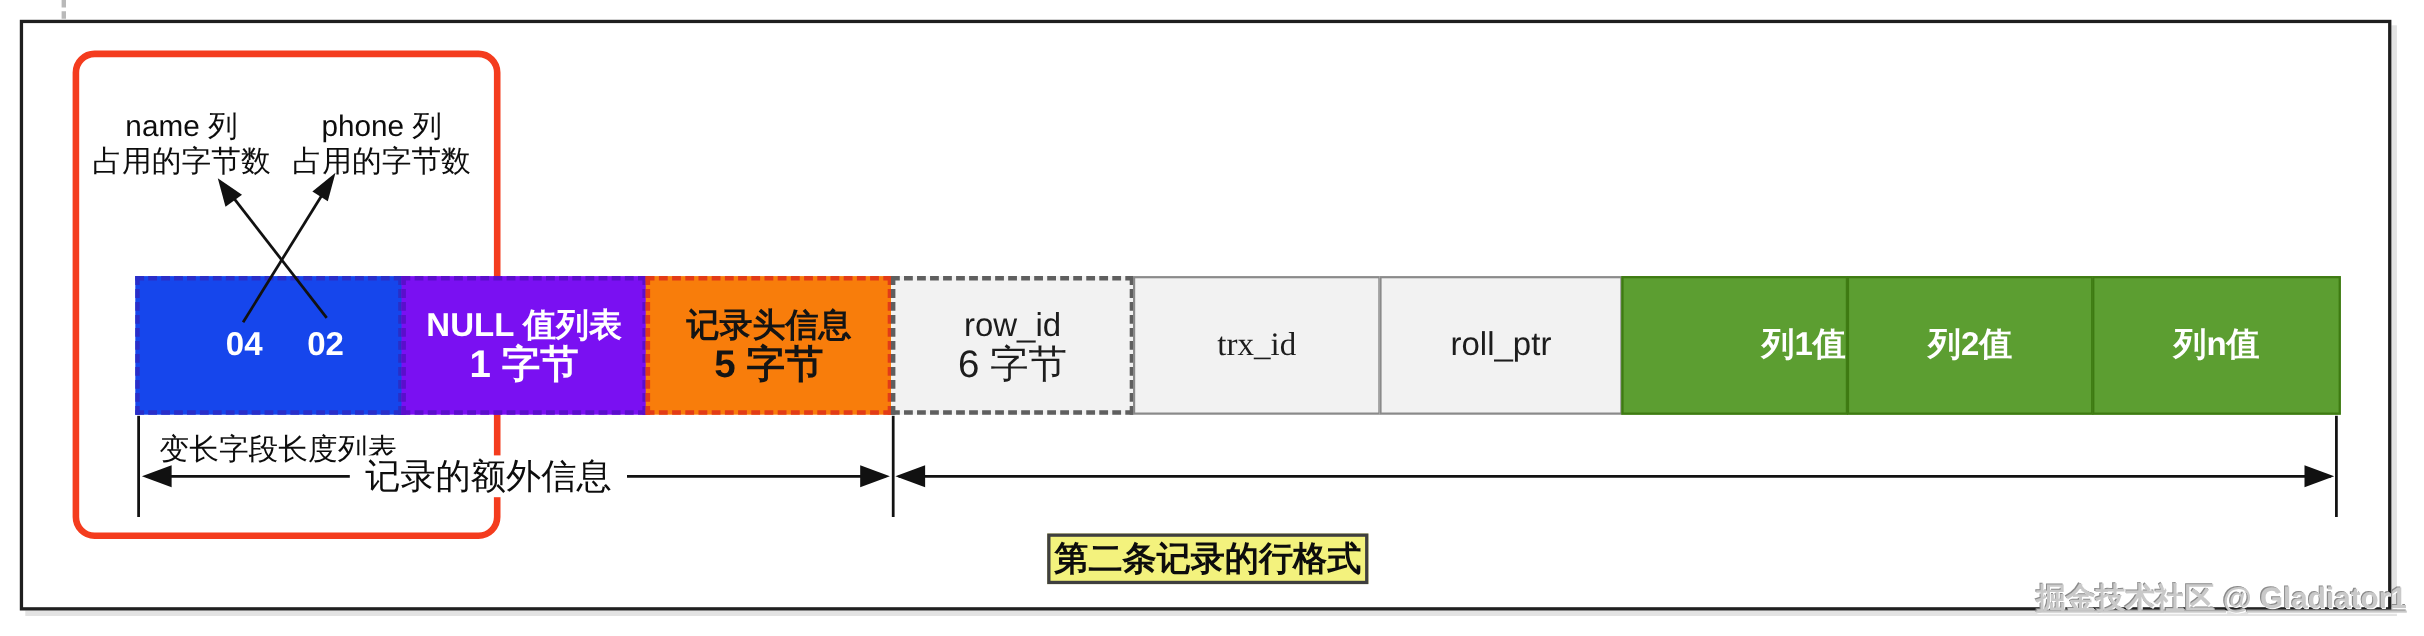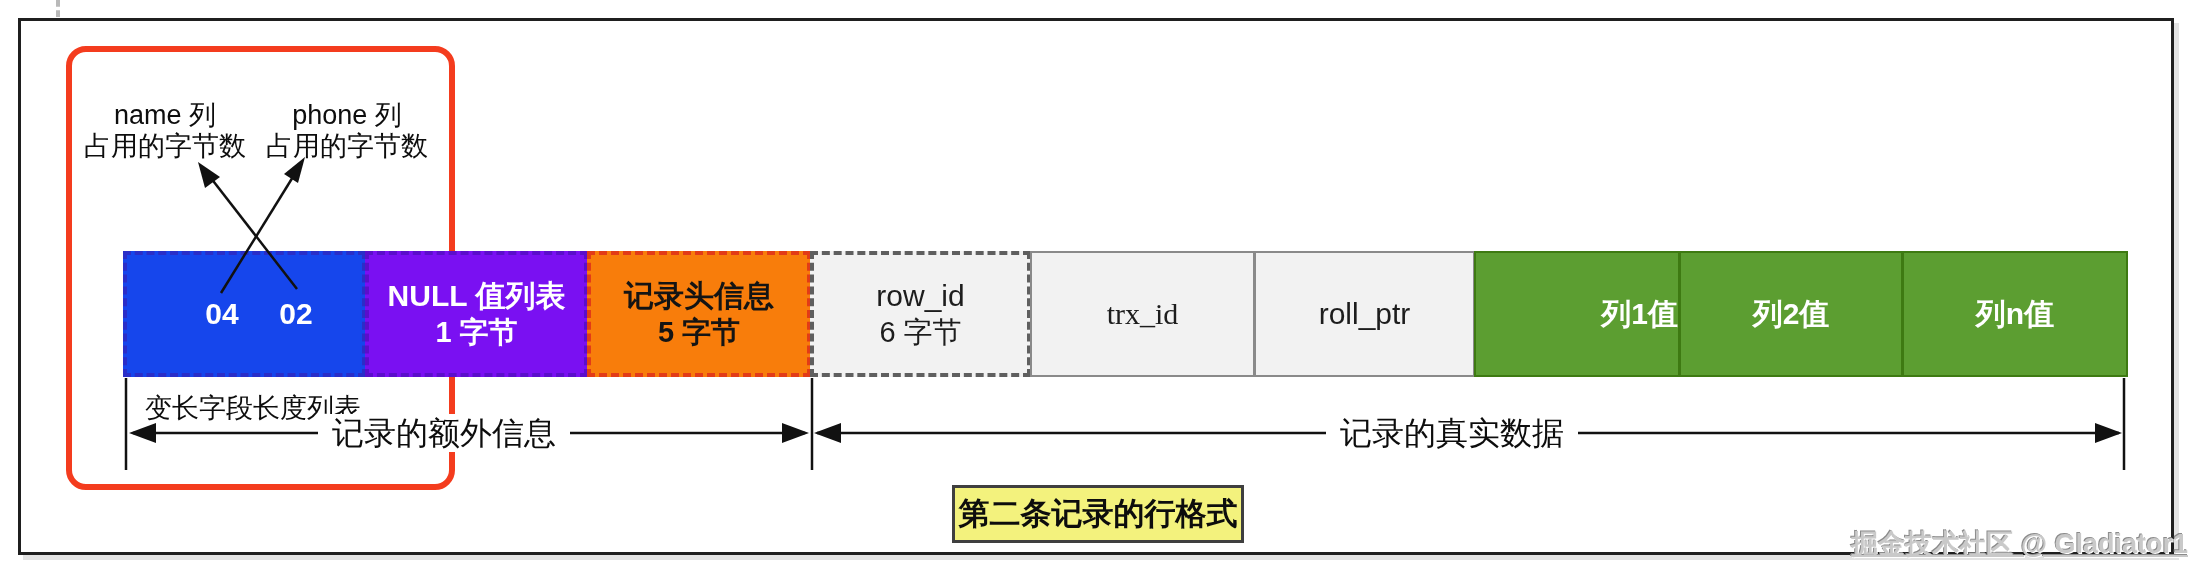--- a/index.html
+++ b/index.html
@@ -29,21 +29,21 @@
     font-size:27px;line-height:31px;color:#0d0d0d;margin-top:16px;
   }
   #label-name{left:65px;}
   #label-phone{left:247px;}
   
   .block{
     position:absolute;top:251px;height:126px;box-sizing:border-box;
     display:flex;flex-direction:column;align-items:center;justify-content:center;
     font-size:30px;line-height:36px;text-align:center;
   }
-  .block .l2{font-size:29px;}
+  .block .l2{font-size:35px;}
   #b-varlen {left:123px;width:243px;background:var(--blue,#1646ec);border:4px dashed #2a2ec8;color:#fff;font-weight:bold;}
   #b-null   {left:365px;width:223px;background:var(--purple,#7a10f2);border:4px dashed #5b0ecb;color:#fff;font-weight:bold;}
   #b-header {left:587px;width:224px;background:var(--orange,#f87d0b);border:4px dashed #e23b17;color:#141414;font-weight:bold;}
   #b-rowid  {left:810px;width:221px;background:var(--gray-fill,#f2f2f2);border:4px dashed #5f5f5f;color:#1d1d1d;}
   #b-trxid  {left:1030px;width:225px;background:var(--gray-fill,#f2f2f2);border:2px solid #8a8a8a;color:#1d1d1d;font-family:Liberation Serif, serif;}
   #b-rollptr{left:1254px;width:221px;background:var(--gray-fill,#f2f2f2);border:2px solid #8a8a8a;color:#1d1d1d;}
   #b-col1   {left:1474px;width:206px;background:var(--green,#5c9e31);border:2px solid #3e7a12;color:#fff;font-weight:bold;align-items:flex-end;}
   #b-col2   {left:1679px;width:224px;background:var(--green,#5c9e31);border:2px solid #3e7a12;color:#fff;font-weight:bold;}
   #b-coln   {left:1902px;width:226px;background:var(--green,#5c9e31);border:2px solid #3e7a12;color:#fff;font-weight:bold;}
   
@@ -55,21 +55,21 @@
   }
   
   .spanlabel{
     position:absolute;top:414px;height:38px;padding:0 14px;background:#ffffff;
     font-size:32px;line-height:38px;color:#0d0d0d;white-space:nowrap;text-align:center;
   }
   #extra-label{left:318px;}
   #real-label{left:1326px;}
   
   #callout{
-    position:absolute;left:952px;top:485px;width:292px;height:58px;box-sizing:border-box;
+    position:absolute;left:952px;top:485px;width:292px;height:46px;box-sizing:border-box;
     background:var(--yellow,#f3f27d);border:3px solid #3f3f3f;
     display:flex;align-items:center;justify-content:center;
     font-size:31px;font-weight:600;color:#0d0d0d;white-space:nowrap;
   }
   
   #watermark{
     position:absolute;right:16px;top:526px;font-size:27px;font-weight:bold;
     color:#c9c9c9;white-space:nowrap;
     text-shadow:1px 1px 0 #ffffff,-1px -1px 0 #8b8b8b;
     text-decoration:underline;
@@ -151,18 +151,17 @@
 
     <g>
       <line x1="817" y1="433" x2="2119" y2="433" stroke="#111" stroke-width="2.5"></line>
       <polygon points="814,433 841,423 841,443" fill="#111"></polygon>
       <polygon points="2122,433 2095,423 2095,443" fill="#111"></polygon>
     </g>
   </svg>
 
   <div id="varlen-caption">变长字段长度列表</div>
   <div id="extra-label" class="spanlabel">记录的额外信息</div>
-  <div id="real-label" class="spanlabel">记录的真实数据</div>
 
   <div id="callout">第二条记录的行格式</div>
 
   <div id="watermark">掘金技术社区 @ Gladiator1</div>
 </div>
 
 </body></html>

